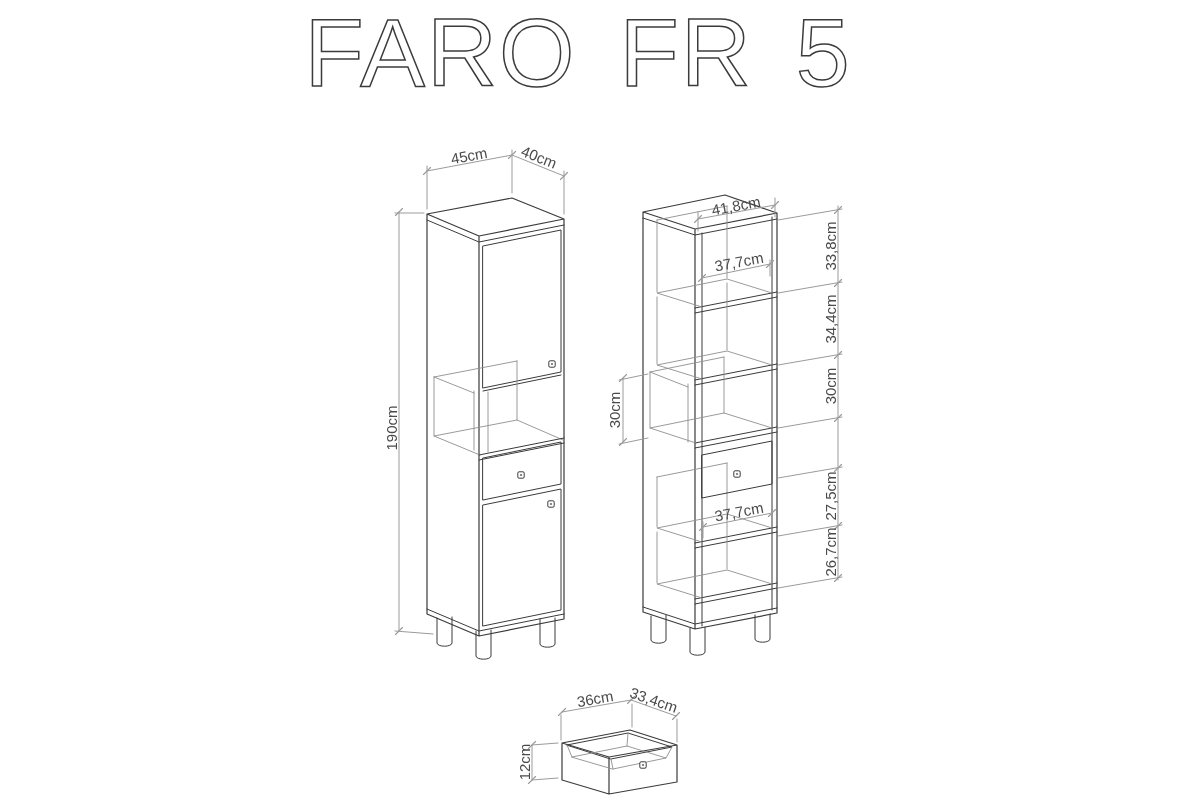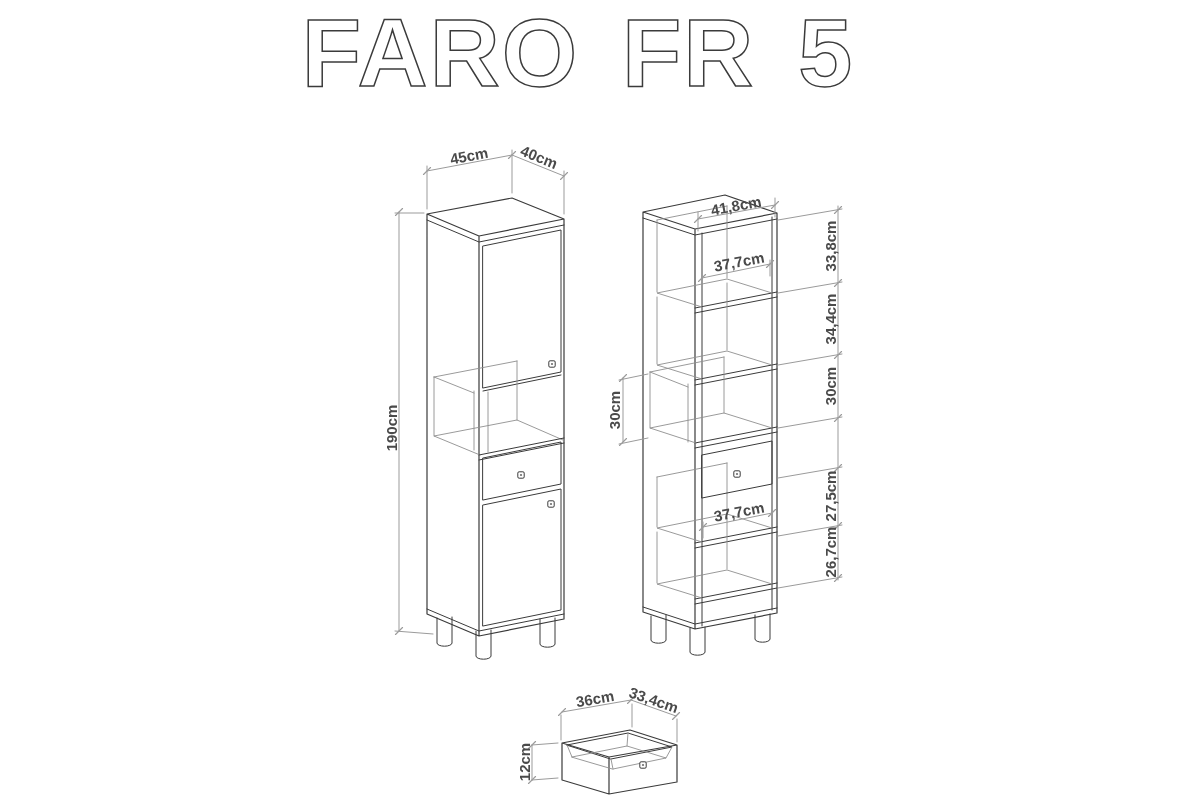--- a/index.html
+++ b/index.html
@@ -1,17 +1,17 @@
 <!DOCTYPE html>
 <html style="--outline: #3b3b3b; --interior-line: #8f8f8f; --dimension-line: #9b9b9b; --label-text: #4a4a4a; --background: #ffffff;"><head>
 <meta charset="utf-8">
 <style>
   html,body{margin:0;padding:0;width:1200px;height:800px;overflow:hidden;
     background:var(--background,#ffffff);font-family:"Liberation Sans",sans-serif;}
-  .stage{position:relative;width:1200px;height:800px;background:var(--background,#ffffff);font-weight:bold;}
+  .stage{position:relative;width:1200px;height:800px;background:var(--background,#ffffff);}
   svg{display:block}
   .o{stroke:var(--outline,#3b3b3b);stroke-width:1.2;fill:none;stroke-linejoin:round;stroke-linecap:round;}
   .o2{stroke:var(--outline,#3b3b3b);stroke-width:1;fill:none;stroke-linejoin:round;stroke-linecap:round;}
   .i{stroke:var(--interior-line,#8f8f8f);stroke-width:.9;fill:none;stroke-linejoin:round;stroke-linecap:round;}
   .d{stroke:var(--dimension-line,#9b9b9b);stroke-width:1;fill:none;stroke-linecap:round;}
   .t{stroke:var(--dimension-line,#9b9b9b);stroke-width:1.15;fill:none;stroke-linecap:round;}
   .lbl{font-family:"Liberation Sans",sans-serif;font-size:15px;fill:var(--label-text,#4a4a4a);}
   .title-text{font-family:"Liberation Sans",sans-serif;font-size:97px;fill:none;
     stroke:var(--outline,#2a2a2a);stroke-width:1.5px;letter-spacing:2px;word-spacing:14px;}
   .knob-rect{stroke:var(--outline,#3b3b3b);stroke-width:1;fill:#ffffff;}

